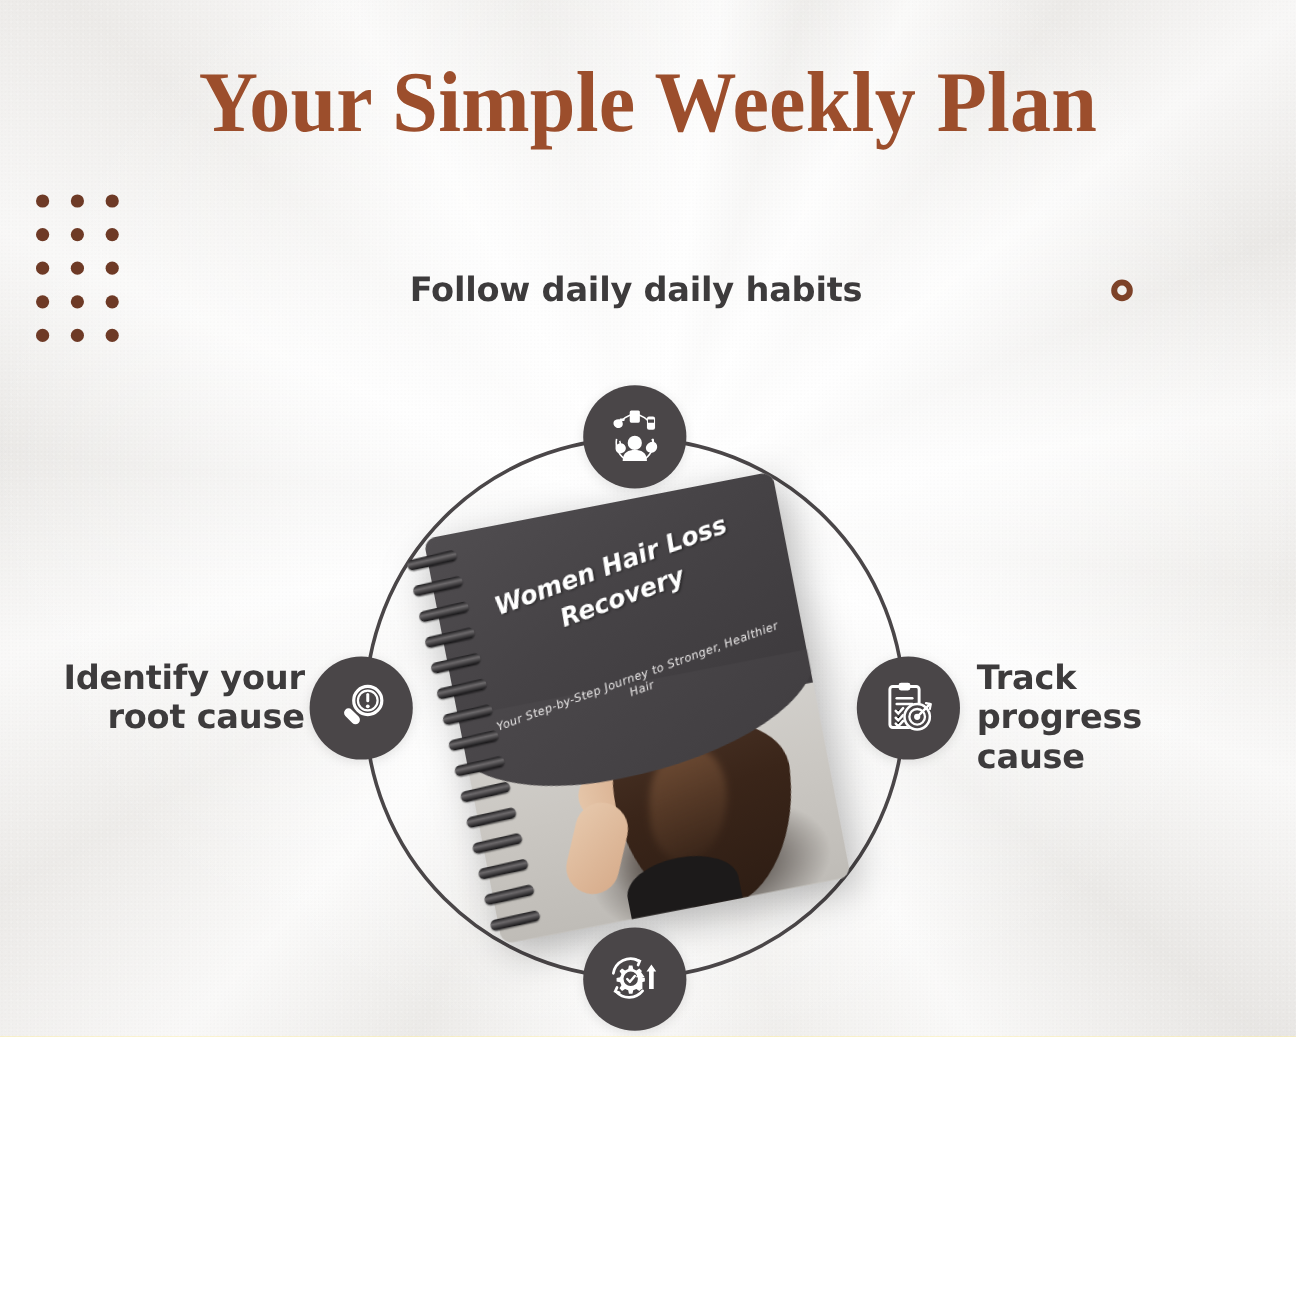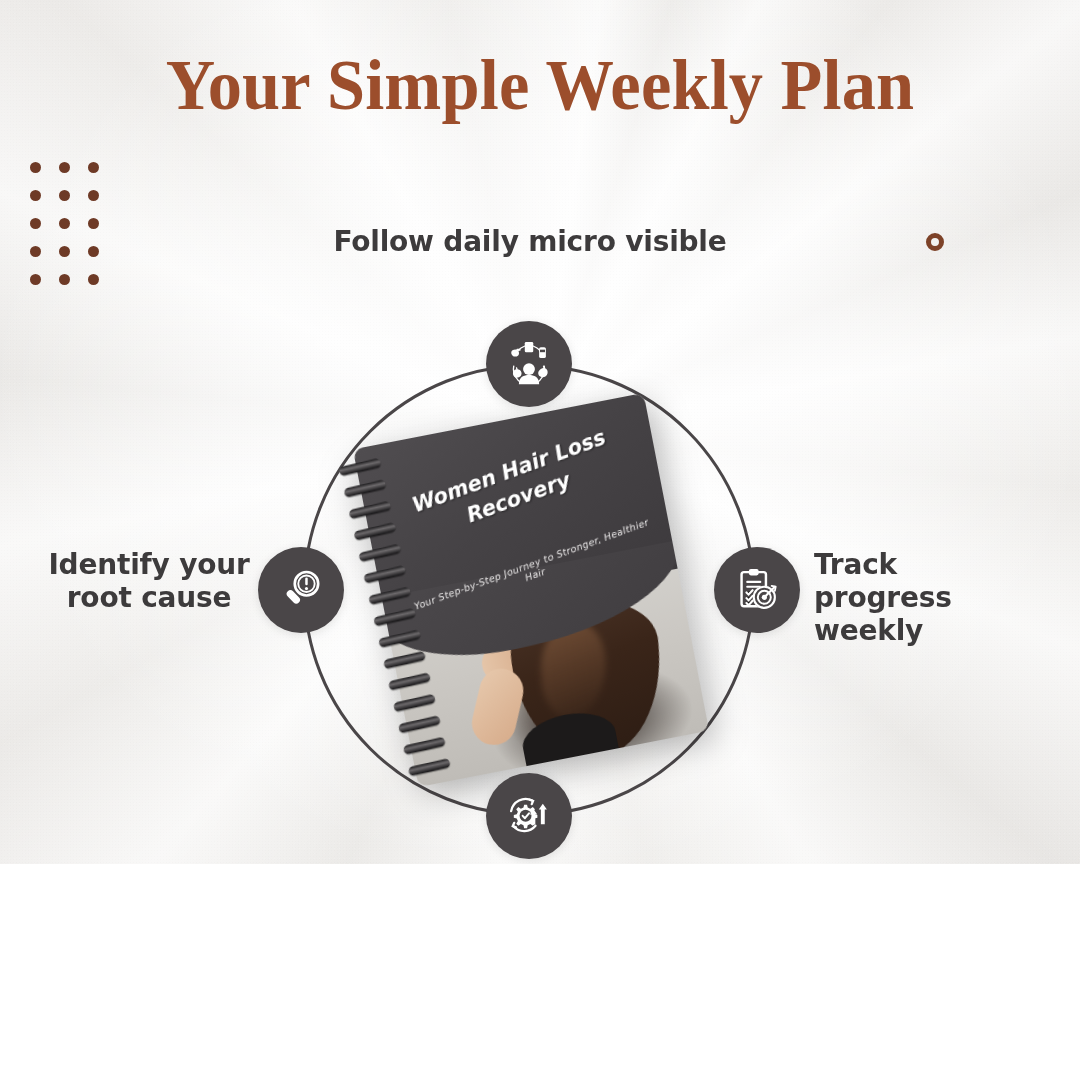--- a/index.html
+++ b/index.html
@@ -137,21 +137,21 @@
   .label-bottom {
     left: 330px;
     top: 886px;
     width: 400px;
     text-align: center;
   }
   .label-left {
     left: 44px;
     top: 548px;
     width: 210px;
-    text-align: center;
+    text-align: right;
   }
   .label-right {
     left: 814px;
     top: 548px;
     width: 230px;
     text-align: left;
   }
 
   
   .dot-grid {
@@ -463,17 +463,17 @@
       </g>
       <circle cx="27.8" cy="31.6" r="7.4" fill="#4a4648"></circle>
       <path d="M24.2 31.8 l2.8 2.9 l5 -6" fill="none" stroke="#ffffff" stroke-width="2.5" stroke-linecap="round" stroke-linejoin="round"></path>
       <g fill="#ffffff">
         <path d="M44 24 l5 -7 l5 7 l-2.6 0 l0 18 l-4.8 0 l0 -18 z"></path>
         <path d="M33 30 l4.6 -6.4 l4.6 6.4 l-2.4 0 l0 12.4 l-4.4 0 l0 -12.4 z"></path>
       </g>
     </svg>
   </div>
 
-  <div class="label label-top">Follow daily micro visible</div>
+  <div class="label label-top">Follow daily daily habits</div>
   <div class="label label-left">Identify your root cause</div>
-  <div class="label label-right">Track progress weekly</div>
+  <div class="label label-right">Track progress cause</div>
 
 </div>
 
 </body></html>

